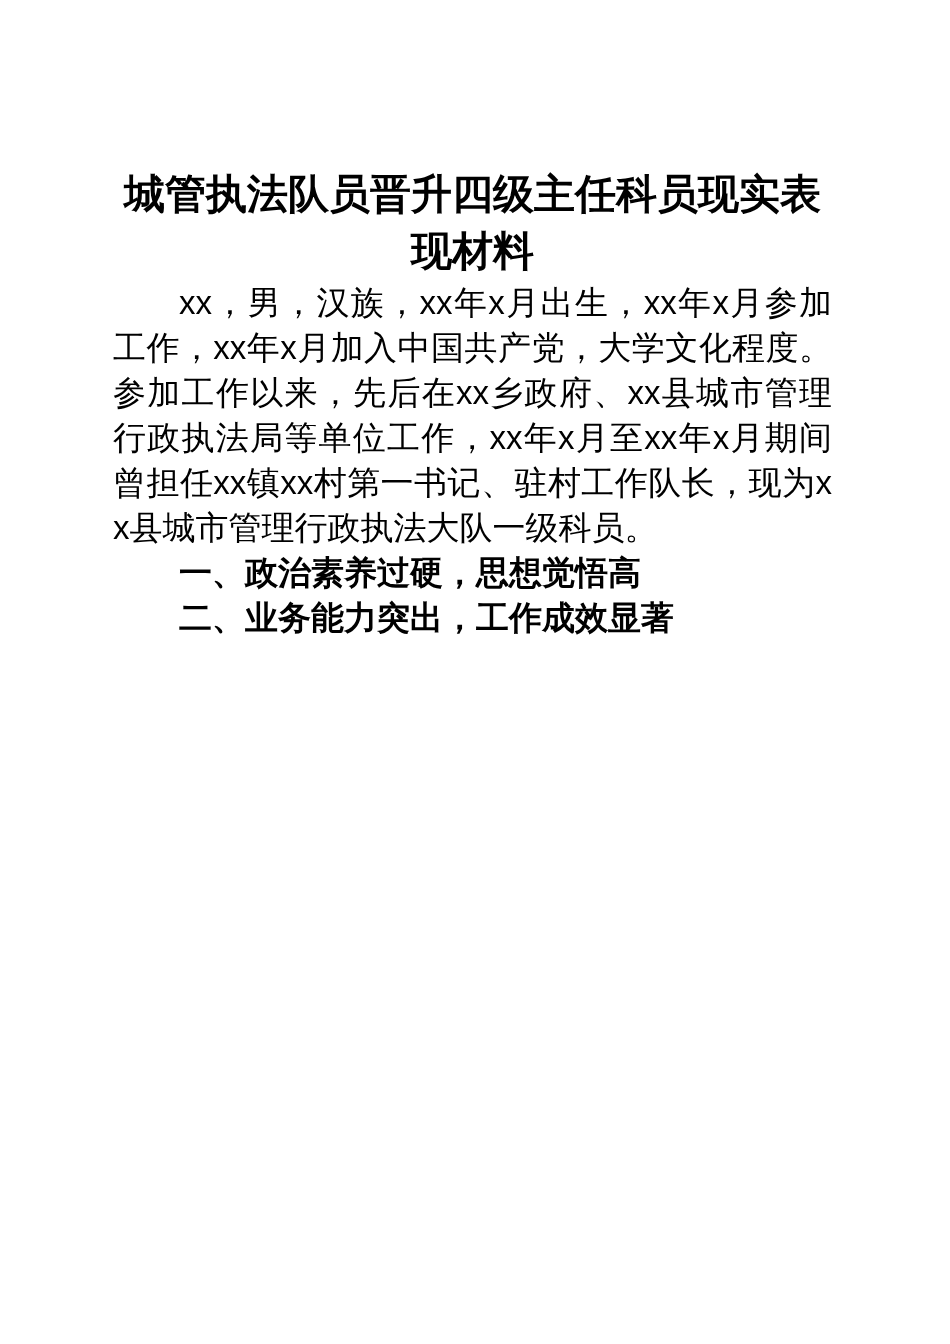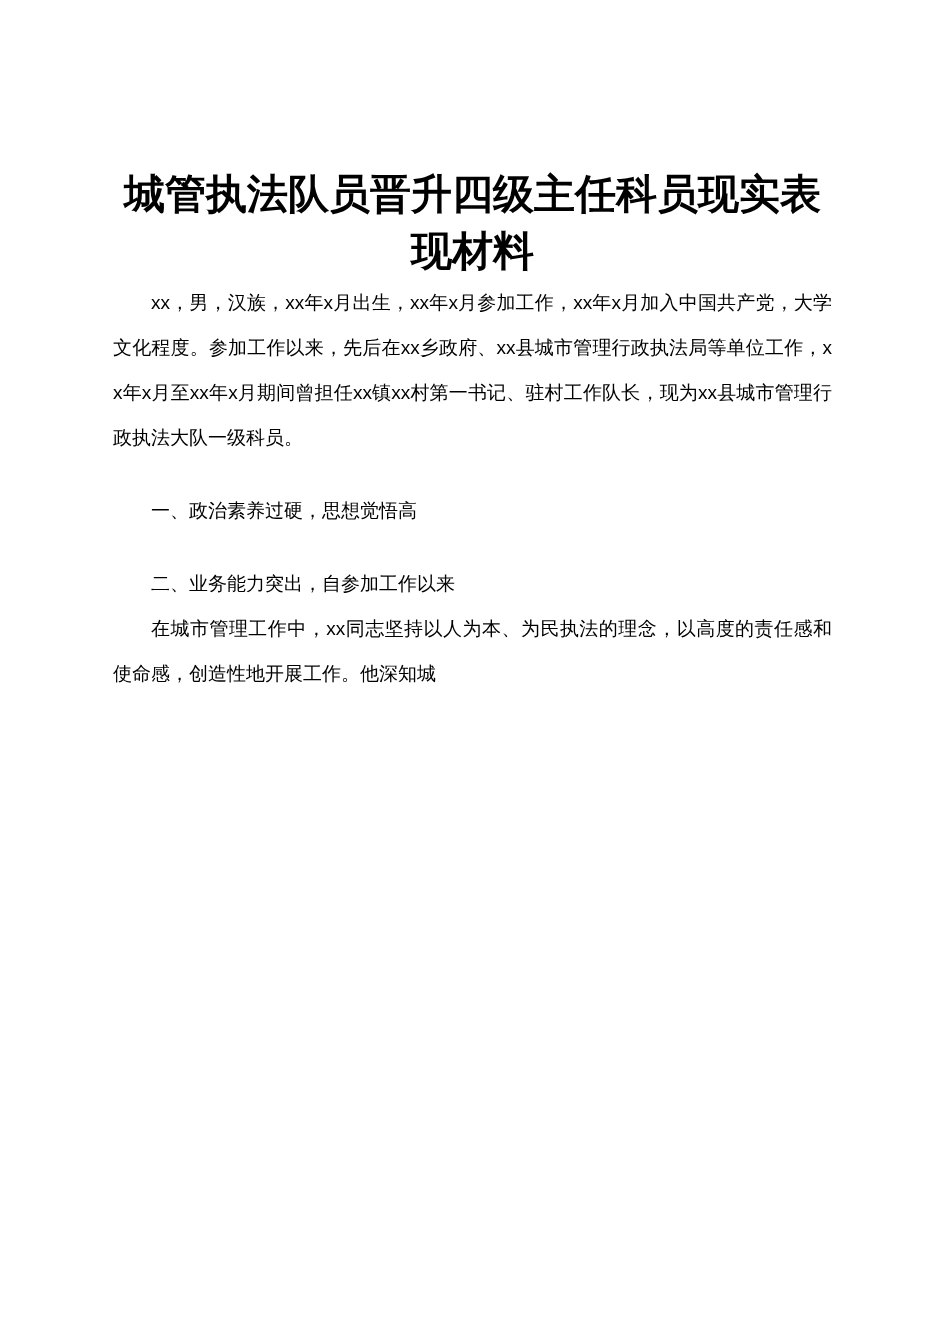--- a/index.html
+++ b/index.html
@@ -30,43 +30,41 @@
     margin: 0;
     padding: 0;
     letter-spacing: 0;
     word-break: break-all;
   }
   .doc-body {
     margin-top: 0;
   }
   .para {
     font-family: "Liberation Sans", sans-serif;
-    font-size: 19px;
+    font-size: 33px;
     line-height: 45px;
     margin: 0;
     padding: 0;
     text-indent: 2em;
     text-align: justify;
     word-break: break-all;
     letter-spacing: 0;
   }
   .para.level-1 {
-    font-weight: normal;
-    margin-top: 28px;
+    font-weight: bold;
   }
   .para.level-2 {
     font-weight: normal;
   }
 </style>
 </head>
 <body>
 
 <div class="page">
   <div class="doc">
     <h1 class="doc-title">城管执法队员晋升四级主任科员现实表现材料</h1>
     <div class="doc-body" id="doc-body">
         <p class="para">xx，男，汉族，xx年x月出生，xx年x月参加工作，xx年x月加入中国共产党，大学文化程度。参加工作以来，先后在xx乡政府、xx县城市管理行政执法局等单位工作，xx年x月至xx年x月期间曾担任xx镇xx村第一书记、驻村工作队长，现为xx县城市管理行政执法大队一级科员。</p>
         <p class="para level-1">一、政治素养过硬，思想觉悟高</p>
-        <p class="para level-1">二、业务能力突出，自参加工作以来</p>
-        <p class="para">在城市管理工作中，xx同志坚持以人为本、为民执法的理念，以高度的责任感和使命感，创造性地开展工作。他深知城</p>
+        <p class="para level-1">二、业务能力突出，工作成效显著</p>
       </div>
   </div>
 </div>
 
 </body></html>

